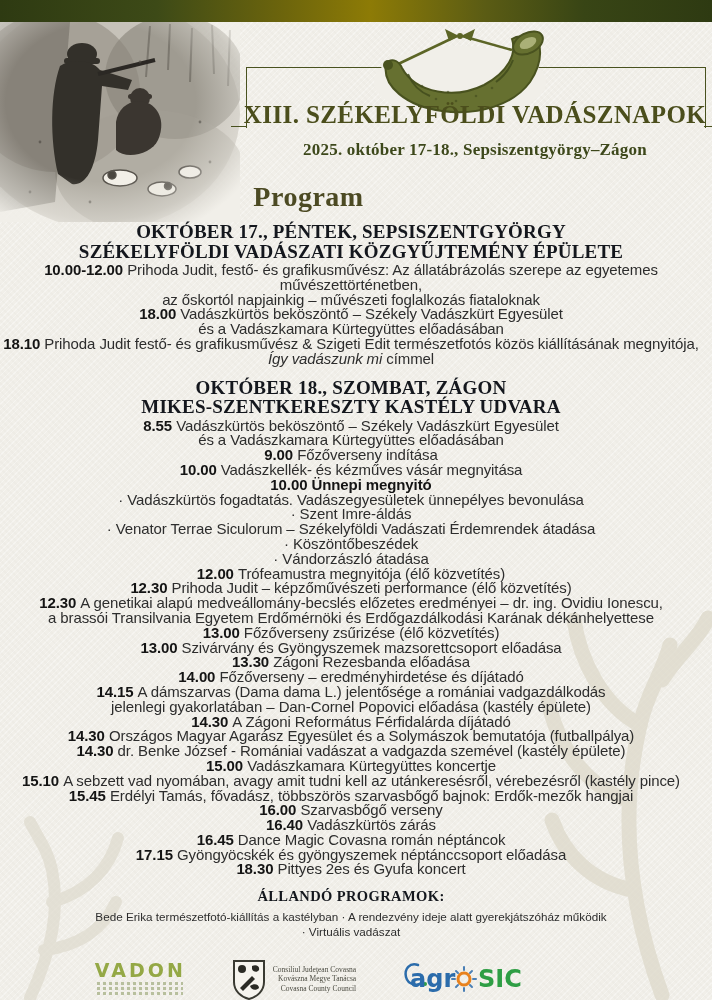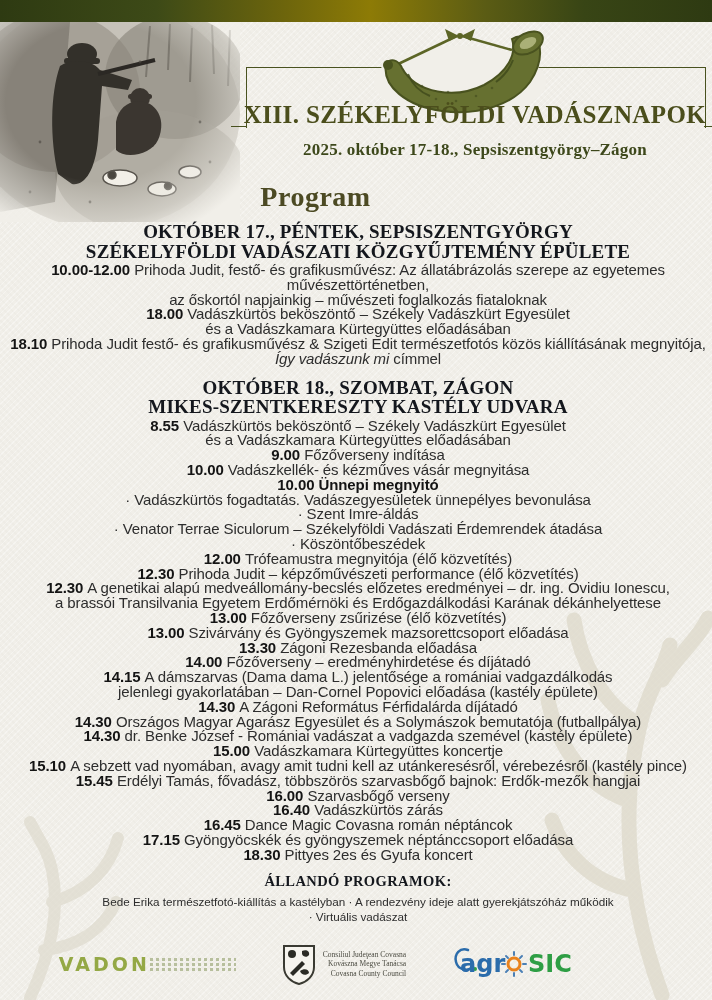--- a/index.html
+++ b/index.html
@@ -36,21 +36,21 @@
     text-align:center;white-space:nowrap;
     font-family:"Liberation Serif","DejaVu Serif",serif;
     font-weight:700;font-size:25px;letter-spacing:.4px;color:#4b4e1c;
   }
   .subtitle{
     position:absolute;left:236px;top:140px;width:478px;text-align:center;
     font-family:"Liberation Serif","DejaVu Serif",serif;
     font-weight:700;font-size:17px;color:#3d481b;letter-spacing:.2px;
   }
   
-  .content{position:absolute;top:0;left:8px;width:615px;border-radius:30px;}
+  .content{position:absolute;top:0;left:1px;width:615px;border-radius:30px;}
   .program-title{
     padding-top:181px;text-align:center;
     font-family:"Liberation Serif","DejaVu Serif",serif;
     font-weight:700;font-size:28px;color:#4c4a23;letter-spacing:.5px;
   }
   .program-sections{width:700px;margin:9px auto 0;text-align:center;}
   .section{margin-bottom:11px;}
   .section-heading{
     font-family:Liberation Serif, serif;
     font-weight:700;font-size:19px;line-height:19.5px;color:#14171d;
@@ -61,21 +61,21 @@
   .event.ev-bold{font-weight:700;color:#141414;}
   .event em{font-style:italic;}
   .permanent{width:700px;margin:9px auto 0;text-align:center;}
   .permanent-heading{
     font-family:"Liberation Serif","DejaVu Serif",serif;
     font-weight:700;font-size:14.5px;color:#14171d;letter-spacing:.4px;margin-bottom:5px;
   }
   .permanent-line{font-size:11.7px;line-height:14.8px;color:#2d2d2d;}
   
   .logos{margin-top:17px;display:flex;justify-content:center;align-items:center;gap:46px;}
-  .vadon{display:flex;flex-direction:row;align-items:center;}
+  .vadon{display:flex;flex-direction:column;align-items:center;}
   .vadon-word{
     font-family:"DejaVu Sans",sans-serif;font-weight:700;font-size:19px;
     color:#94a845;letter-spacing:3px;line-height:20px;
   }
   .vadon-smallprint{width:86px;margin-top:2px;}
   .vadon-smallprint div{
     height:3px;margin-bottom:2px;
     background:repeating-linear-gradient(90deg,#a9b38a 0 3px,transparent 3px 6px);
     opacity:.8;
   }
@@ -219,20 +219,21 @@
           <div>MIKES-SZENTKERESZTY KASTÉLY UDVARA</div>
         </div>
         <div class="event"><span class="time">8.55 </span><span>Vadászkürtös beköszöntő – Székely Vadászkürt Egyesület</span><br><span>és a Vadászkamara Kürtegyüttes előadásában</span></div>
         <div class="event"><span class="time">9.00 </span><span>Főzőverseny indítása</span></div>
         <div class="event"><span class="time">10.00 </span><span>Vadászkellék- és kézműves vásár megnyitása</span></div>
         <div class="event ev-bold"><span class="time">10.00 </span><span>Ünnepi megnyitó</span></div>
         <div class="event"><span>· Vadászkürtös fogadtatás. Vadászegyesületek ünnepélyes bevonulása</span></div>
         <div class="event"><span>· Szent Imre-áldás</span></div>
         <div class="event"><span>· Venator Terrae Siculorum – Székelyföldi Vadászati Érdemrendek átadása</span></div>
         <div class="event"><span>· Köszöntőbeszédek</span></div>
+        <div class="event"><span>· Vándorzászló átadása</span></div>
         <div class="event"><span class="time">12.00 </span><span>Trófeamustra megnyitója (élő közvetítés)</span></div>
         <div class="event"><span class="time">12.30 </span><span>Prihoda Judit – képzőművészeti performance (élő közvetítés)</span></div>
         <div class="event"><span class="time">12.30 </span><span>A genetikai alapú medveállomány-becslés előzetes eredményei – dr. ing. Ovidiu Ionescu,</span><br><span>a brassói Transilvania Egyetem Erdőmérnöki és Erdőgazdálkodási Karának dékánhelyettese</span></div>
         <div class="event"><span class="time">13.00 </span><span>Főzőverseny zsűrizése (élő közvetítés)</span></div>
         <div class="event"><span class="time">13.00 </span><span>Szivárvány és Gyöngyszemek mazsorettcsoport előadása</span></div>
         <div class="event"><span class="time">13.30 </span><span>Zágoni Rezesbanda előadása</span></div>
         <div class="event"><span class="time">14.00 </span><span>Főzőverseny – eredményhirdetése és díjátadó</span></div>
         <div class="event"><span class="time">14.15 </span><span>A dámszarvas (Dama dama L.) jelentősége a romániai vadgazdálkodás</span><br><span>jelenlegi gyakorlatában – Dan-Cornel Popovici előadása (kastély épülete)</span></div>
         <div class="event"><span class="time">14.30 </span><span>A Zágoni Református Férfidalárda díjátadó</span></div>
         <div class="event"><span class="time">14.30 </span><span>Országos Magyar Agarász Egyesület és a Solymászok bemutatója (futballpálya)</span></div>

